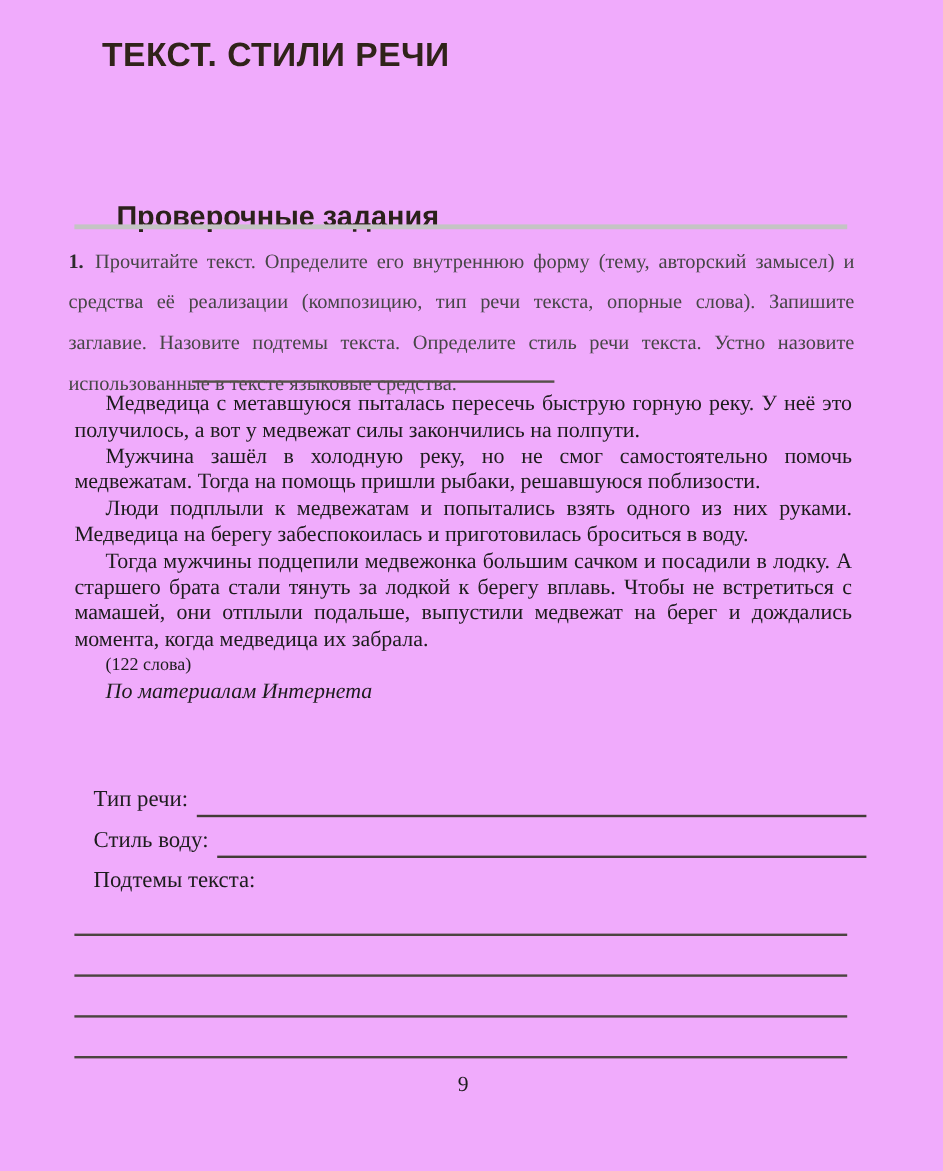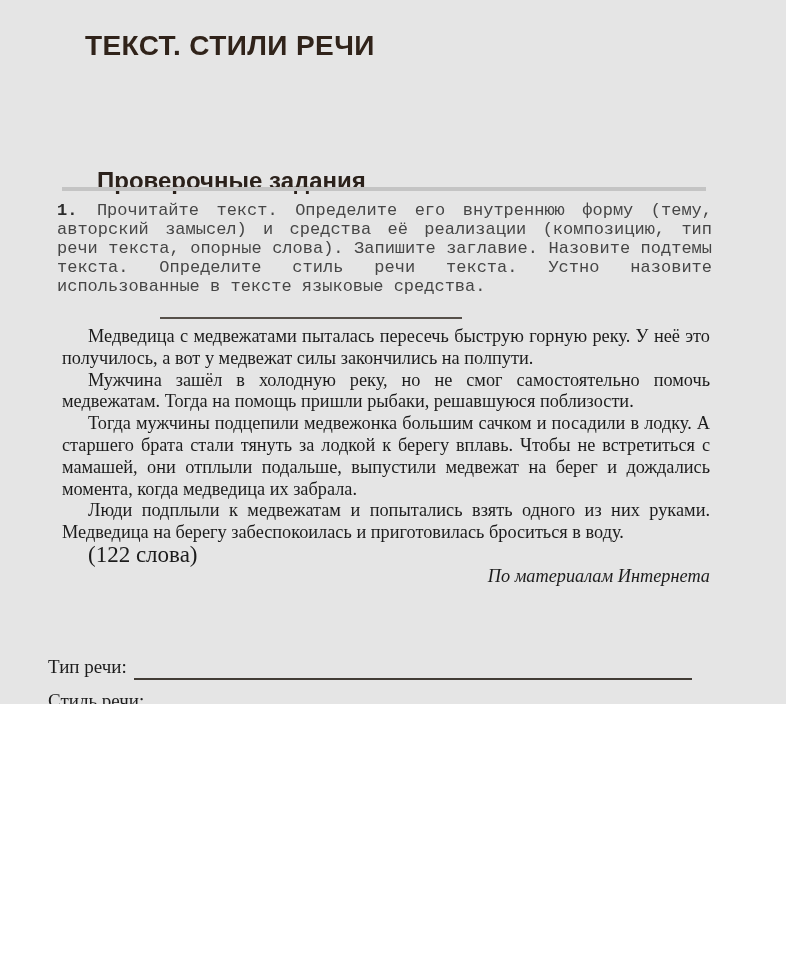--- a/index.html
+++ b/index.html
@@ -3,22 +3,22 @@
 <meta charset="utf-8">
 <style>
   html, body {
     margin: 0;
     padding: 0;
     background: #ffffff;
   }
   .page {
     position: relative;
     width: 786px;
-    height: 704px;
-    background: #e5e5e5;
+    height: 976px;
+    background: #f0abfc;
     overflow: hidden;
     font-family: "Liberation Serif", "DejaVu Serif", serif;
   }
   
   .page-title {
     position: absolute;
     left: 85px;
     top: 30px;
     margin: 0;
     font-family: "Liberation Sans", "DejaVu Sans", sans-serif;
@@ -46,23 +46,23 @@
     height: 4px;
     background: #c4c4c4;
   }
   
   .task {
     position: absolute;
     left: 57px;
     top: 201px;
     width: 655px;
     margin: 0;
-    font-family: Liberation Mono, monospace;
+    font-family: Liberation Serif, serif;
     font-size: 17px;
-    line-height: 19px;
+    line-height: 34px;
     color: #464646;
     text-align: justify;
   }
   .task .task-num {
     font-weight: 700;
     color: #2c2c2c;
     padding-right: 2px;
   }
   
   .title-write-line {
@@ -84,41 +84,41 @@
     color: #1c1c1c;
     text-align: justify;
     hyphens: none;
   }
   .reading p {
     margin: 0;
     text-indent: 26px;
   }
   .word-count {
     margin: 0;
-    font-size: 23px;
+    font-size: 15px;
     line-height: 21.8px;
     color: #1c1c1c;
     text-indent: 0;
   }
   .attribution {
     margin: 0;
     font-size: 18.3px;
     line-height: 21.8px;
     font-style: italic;
     color: #1c1c1c;
-    text-align: right;
+    text-align: left;
   }
   
   .answer-row {
     position: absolute;
-    left: 48px;
+    left: 78px;
     width: 644px;
     height: 24px;
     display: flex;
-    align-items: center;
+    align-items: flex-start;
     font-size: 19px;
     color: #1c1c1c;
   }
   .answer-row .label {
     white-space: nowrap;
     padding-right: 7px;
     line-height: 24px;
   }
   .answer-row .write-line {
     flex: 1;
@@ -162,39 +162,42 @@
 
   <p class="task">
     <span class="task-num">1.</span>
     <span>Прочитайте текст. Определите его внутреннюю форму (тему, авторский замысел) и средства её реализации (композицию, тип речи текста, опорные слова). Запишите заглавие. Назовите подтемы текста. Определите стиль речи текста. Устно назовите использованные в тексте языковые средства.</span>
   </p>
 
   <div class="title-write-line"></div>
 
   <div class="reading">
     <div>
-        <p>Медведица с медвежатами пыталась пересечь быструю горную реку. У неё это получилось, а вот у медвежат силы закончились на полпути.</p>
+        <p>Медведица с метавшуюся пыталась пересечь быструю горную реку. У неё это получилось, а вот у медвежат силы закончились на полпути.</p>
         <p>Мужчина зашёл в холодную реку, но не смог самостоятельно помочь медвежатам. Тогда на помощь пришли рыбаки, решавшуюся поблизости.</p>
+        <p>Люди подплыли к медвежатам и попытались взять одного из них руками. Медведица на берегу забеспокоилась и приготовилась броситься в воду.</p>
         <p>Тогда мужчины подцепили медвежонка большим сачком и посадили в лодку. А старшего брата стали тянуть за лодкой к берегу вплавь. Чтобы не встретиться с мамашей, они отплыли подальше, выпустили медвежат на берег и дождались момента, когда медведица их забрала.</p>
-        <p>Люди подплыли к медвежатам и попытались взять одного из них руками. Медведица на берегу забеспокоилась и приготовилась броситься в воду.</p>
       </div>
     <p class="word-count">(122 слова)</p>
     <p class="attribution">По материалам Интернета</p>
   </div>
 
   <div class="answer-row row-type">
     <span class="label">Тип речи:</span>
     <span class="write-line"></span>
   </div>
 
   <div class="answer-row row-style">
-    <span class="label">Стиль речи:</span>
+    <span class="label">Стиль воду:</span>
     <span class="write-line"></span>
   </div>
 
+  <div class="answer-row row-subtopics">
+    <span class="label">Подтемы текста:</span>
+  </div>
 
   <div class="blank-lines">
       <div class="blank-line"></div>
       <div class="blank-line"></div>
       <div class="blank-line"></div>
       <div class="blank-line"></div>
     </div>
 
   <div class="page-number">9</div>
 

